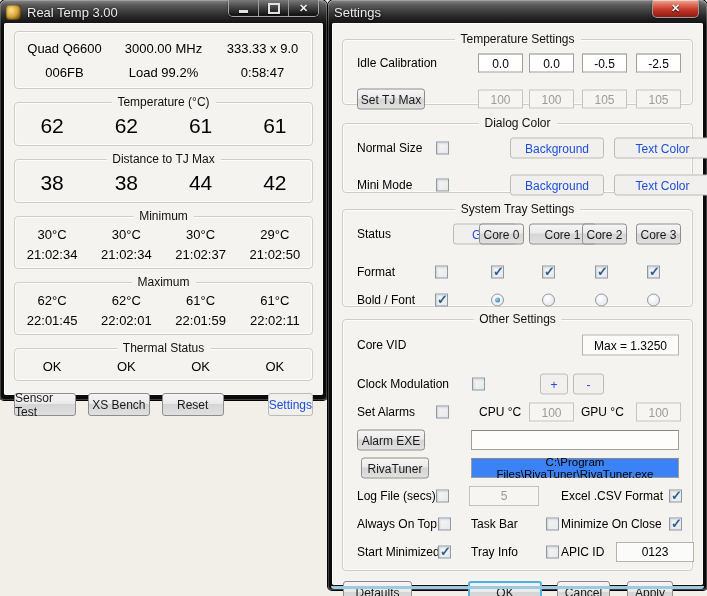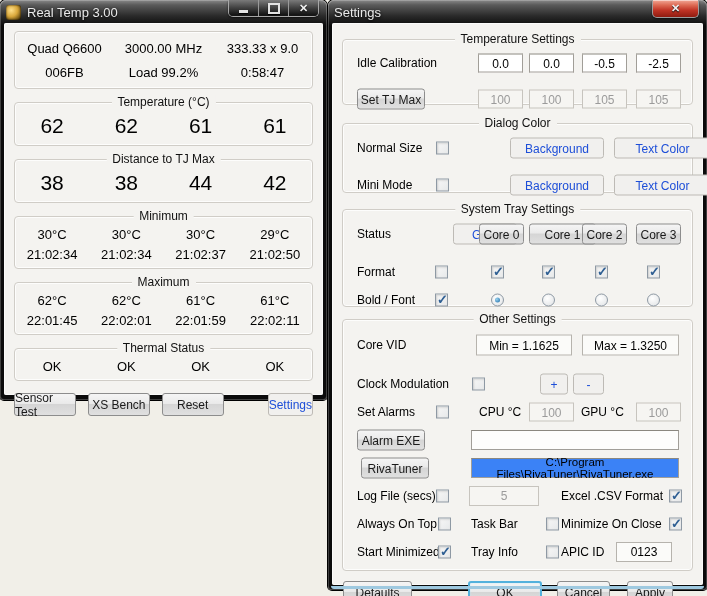--- a/index.html
+++ b/index.html
@@ -254,21 +254,20 @@
         <span class="p radio" style="left:199px;"></span>
         <span class="p radio" style="left:252px;"></span>
         <span class="p radio" style="left:304px;"></span>
       </div>
     </div>
 
     <div class="group g4">
       <span class="group-title">Other Settings</span>
       <div class="srow gpad" style="height:40px;">
         <span class="p lbl" style="left:14px;">Core VID</span>
-        <span class="p field readout" style="left:133px;width:96px;height:21px;">Min = 1.1625</span>
         <span class="p field readout" style="left:239px;width:97px;height:21px;">Max = 1.3250</span>
       </div>
       <div class="srow">
         <span class="p lbl" style="left:14px;">Clock Modulation</span>
         <span class="p cb" style="left:129px;"></span>
         <span class="p btn sbtn disabled" style="left:165px;width:28px;">+</span>
         <span class="p btn sbtn disabled" style="left:198px;width:31px;">-</span>
       </div>
       <div class="srow">
         <span class="p lbl" style="left:14px;">Set Alarms</span>
@@ -300,21 +299,21 @@
         <span class="p cb" style="left:203px;"></span>
         <span class="p lbl" style="left:218px;">Minimize On Close</span>
         <span class="p cb checked" style="left:326px;"></span>
       </div>
       <div class="srow">
         <span class="p lbl" style="left:14px;">Start Minimized</span>
         <span class="p cb checked" style="left:95px;"></span>
         <span class="p lbl" style="left:128px;">Tray Info</span>
         <span class="p cb" style="left:203px;"></span>
         <span class="p lbl" style="left:218px;">APIC ID</span>
-        <span class="p field readout" style="left:273px;width:56px;height:20px;">0123</span>
+        <span class="p field readout" style="left:273px;width:78px;height:20px;">0123</span>
       </div>
     </div>
 
     <div class="footer">
       <div class="btn" style="left:1px;width:69px;">Defaults</div>
       <div class="btn btn-ok" style="left:126px;width:74px;">OK</div>
       <div class="btn" style="left:215px;width:53px;">Cancel</div>
       <div class="btn" style="left:285px;width:46px;">Apply</div>
     </div>
 

